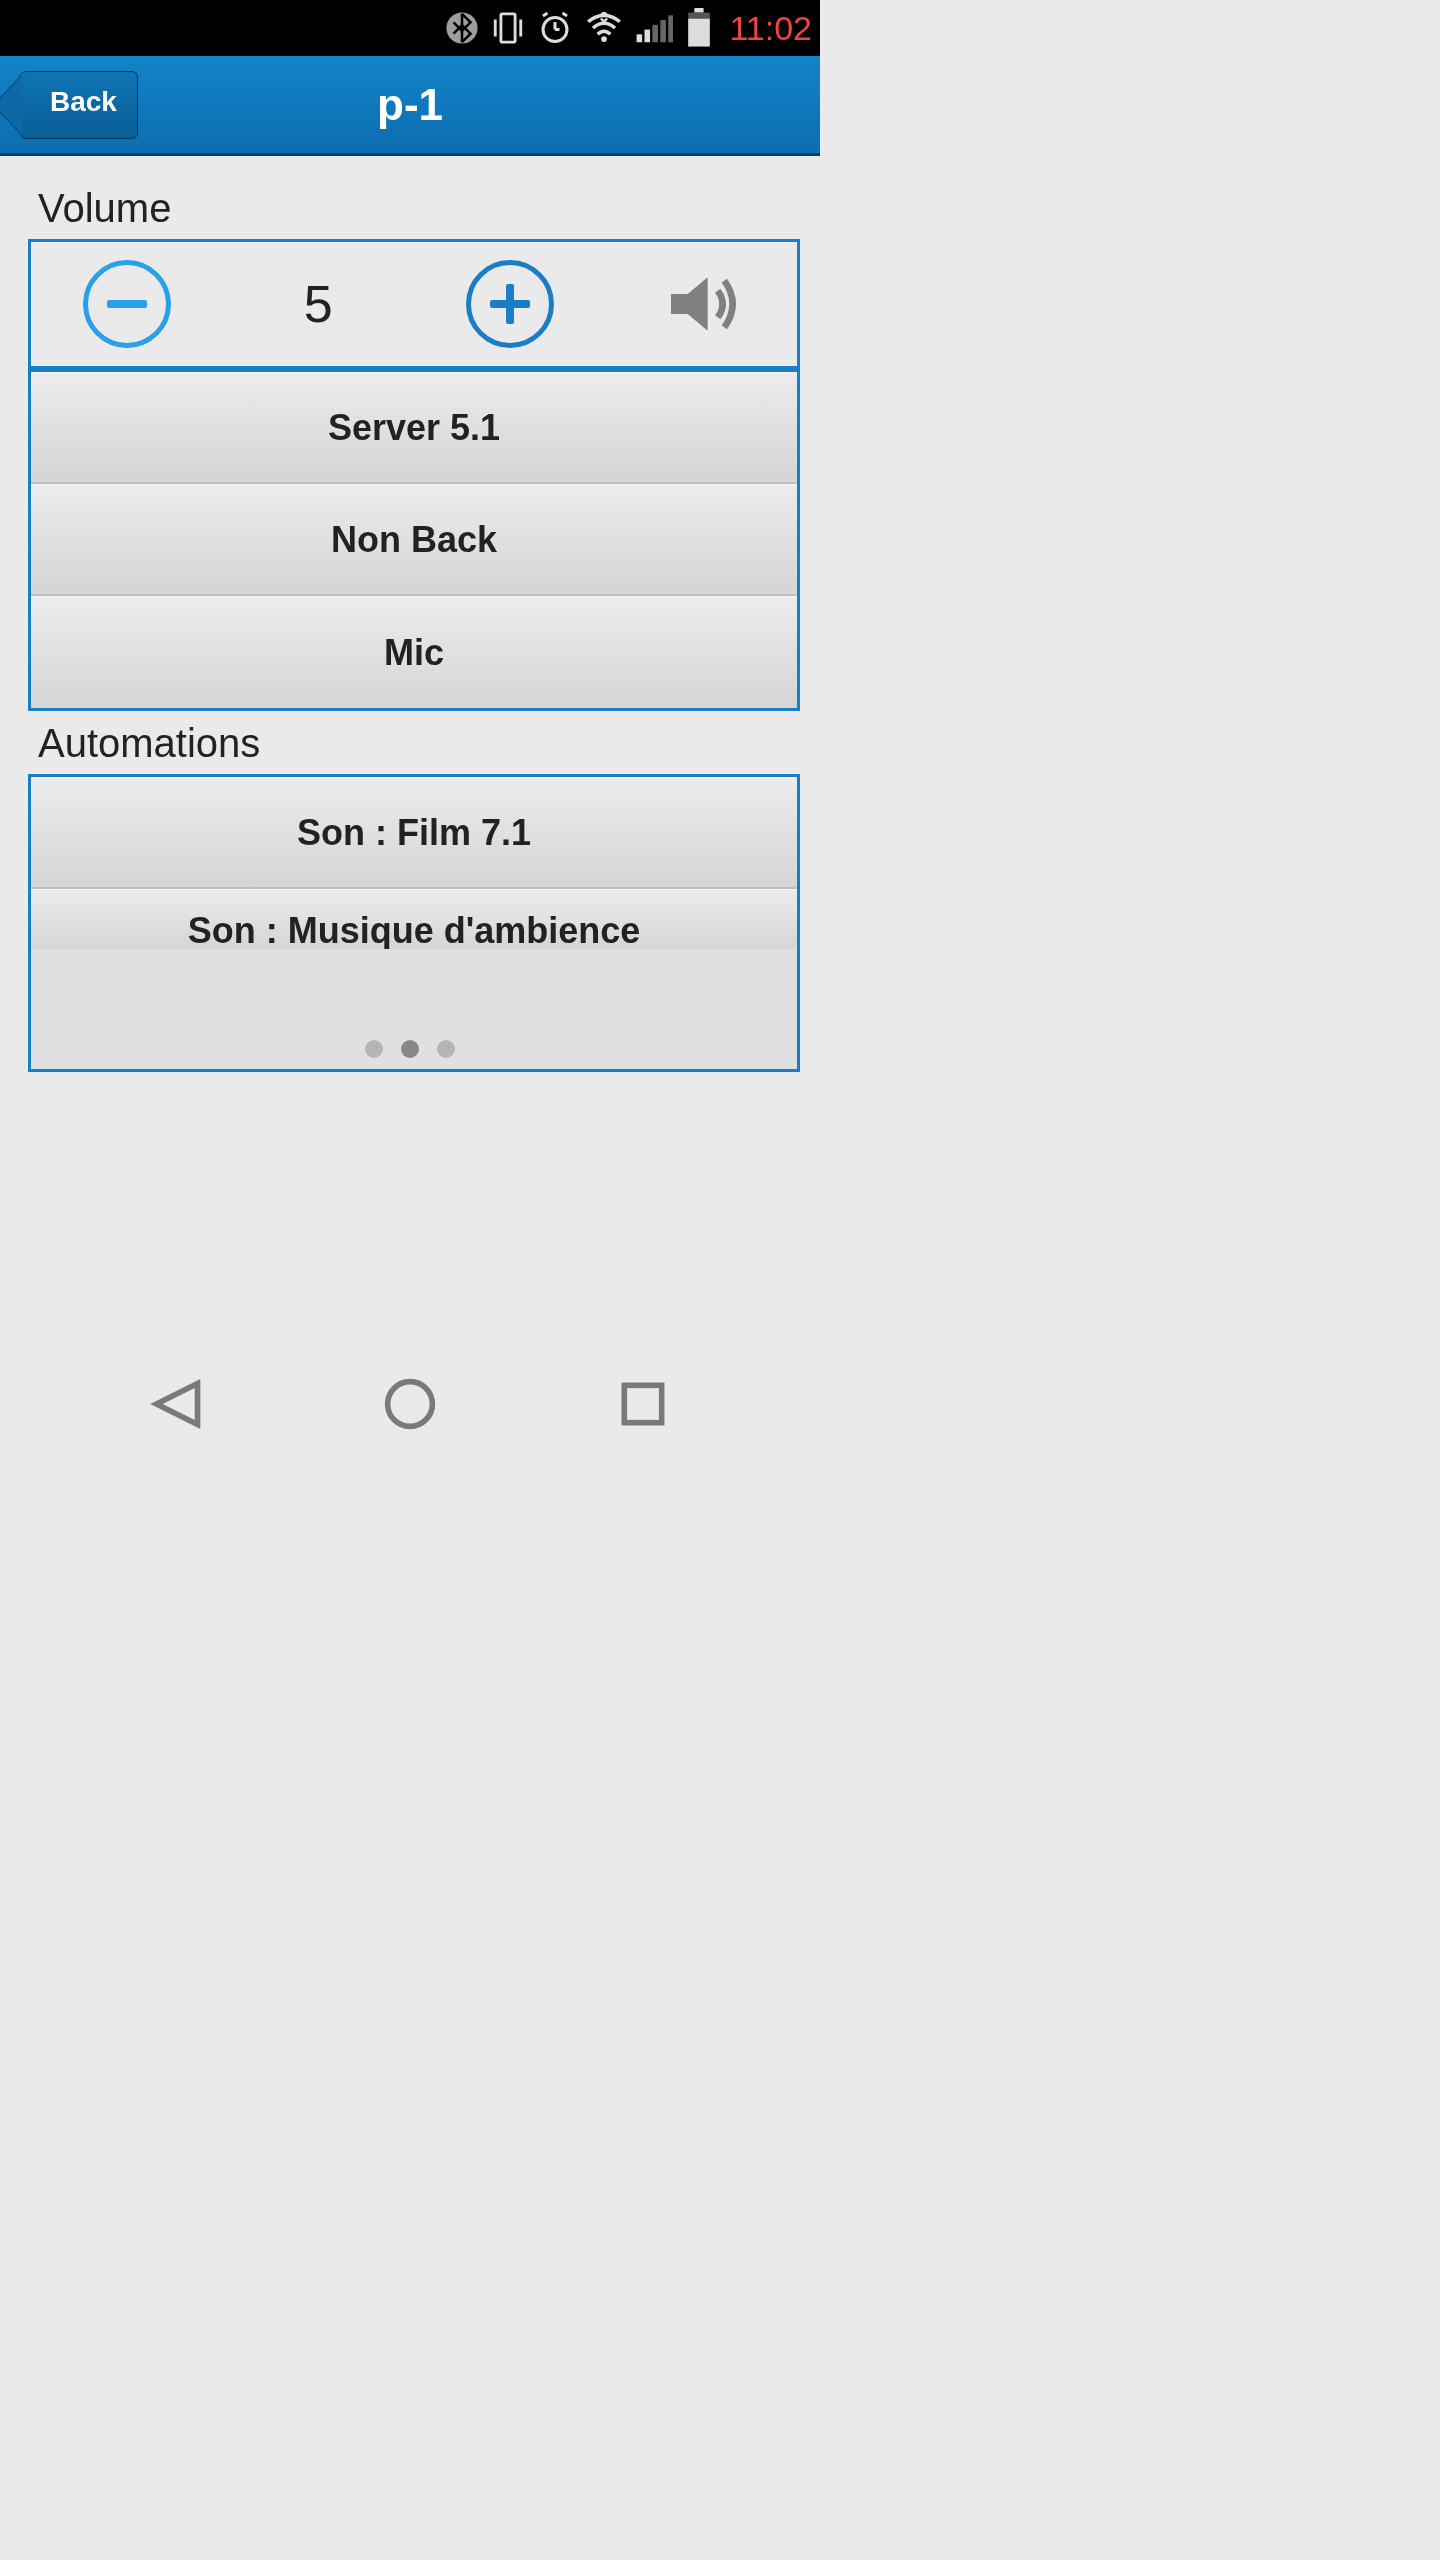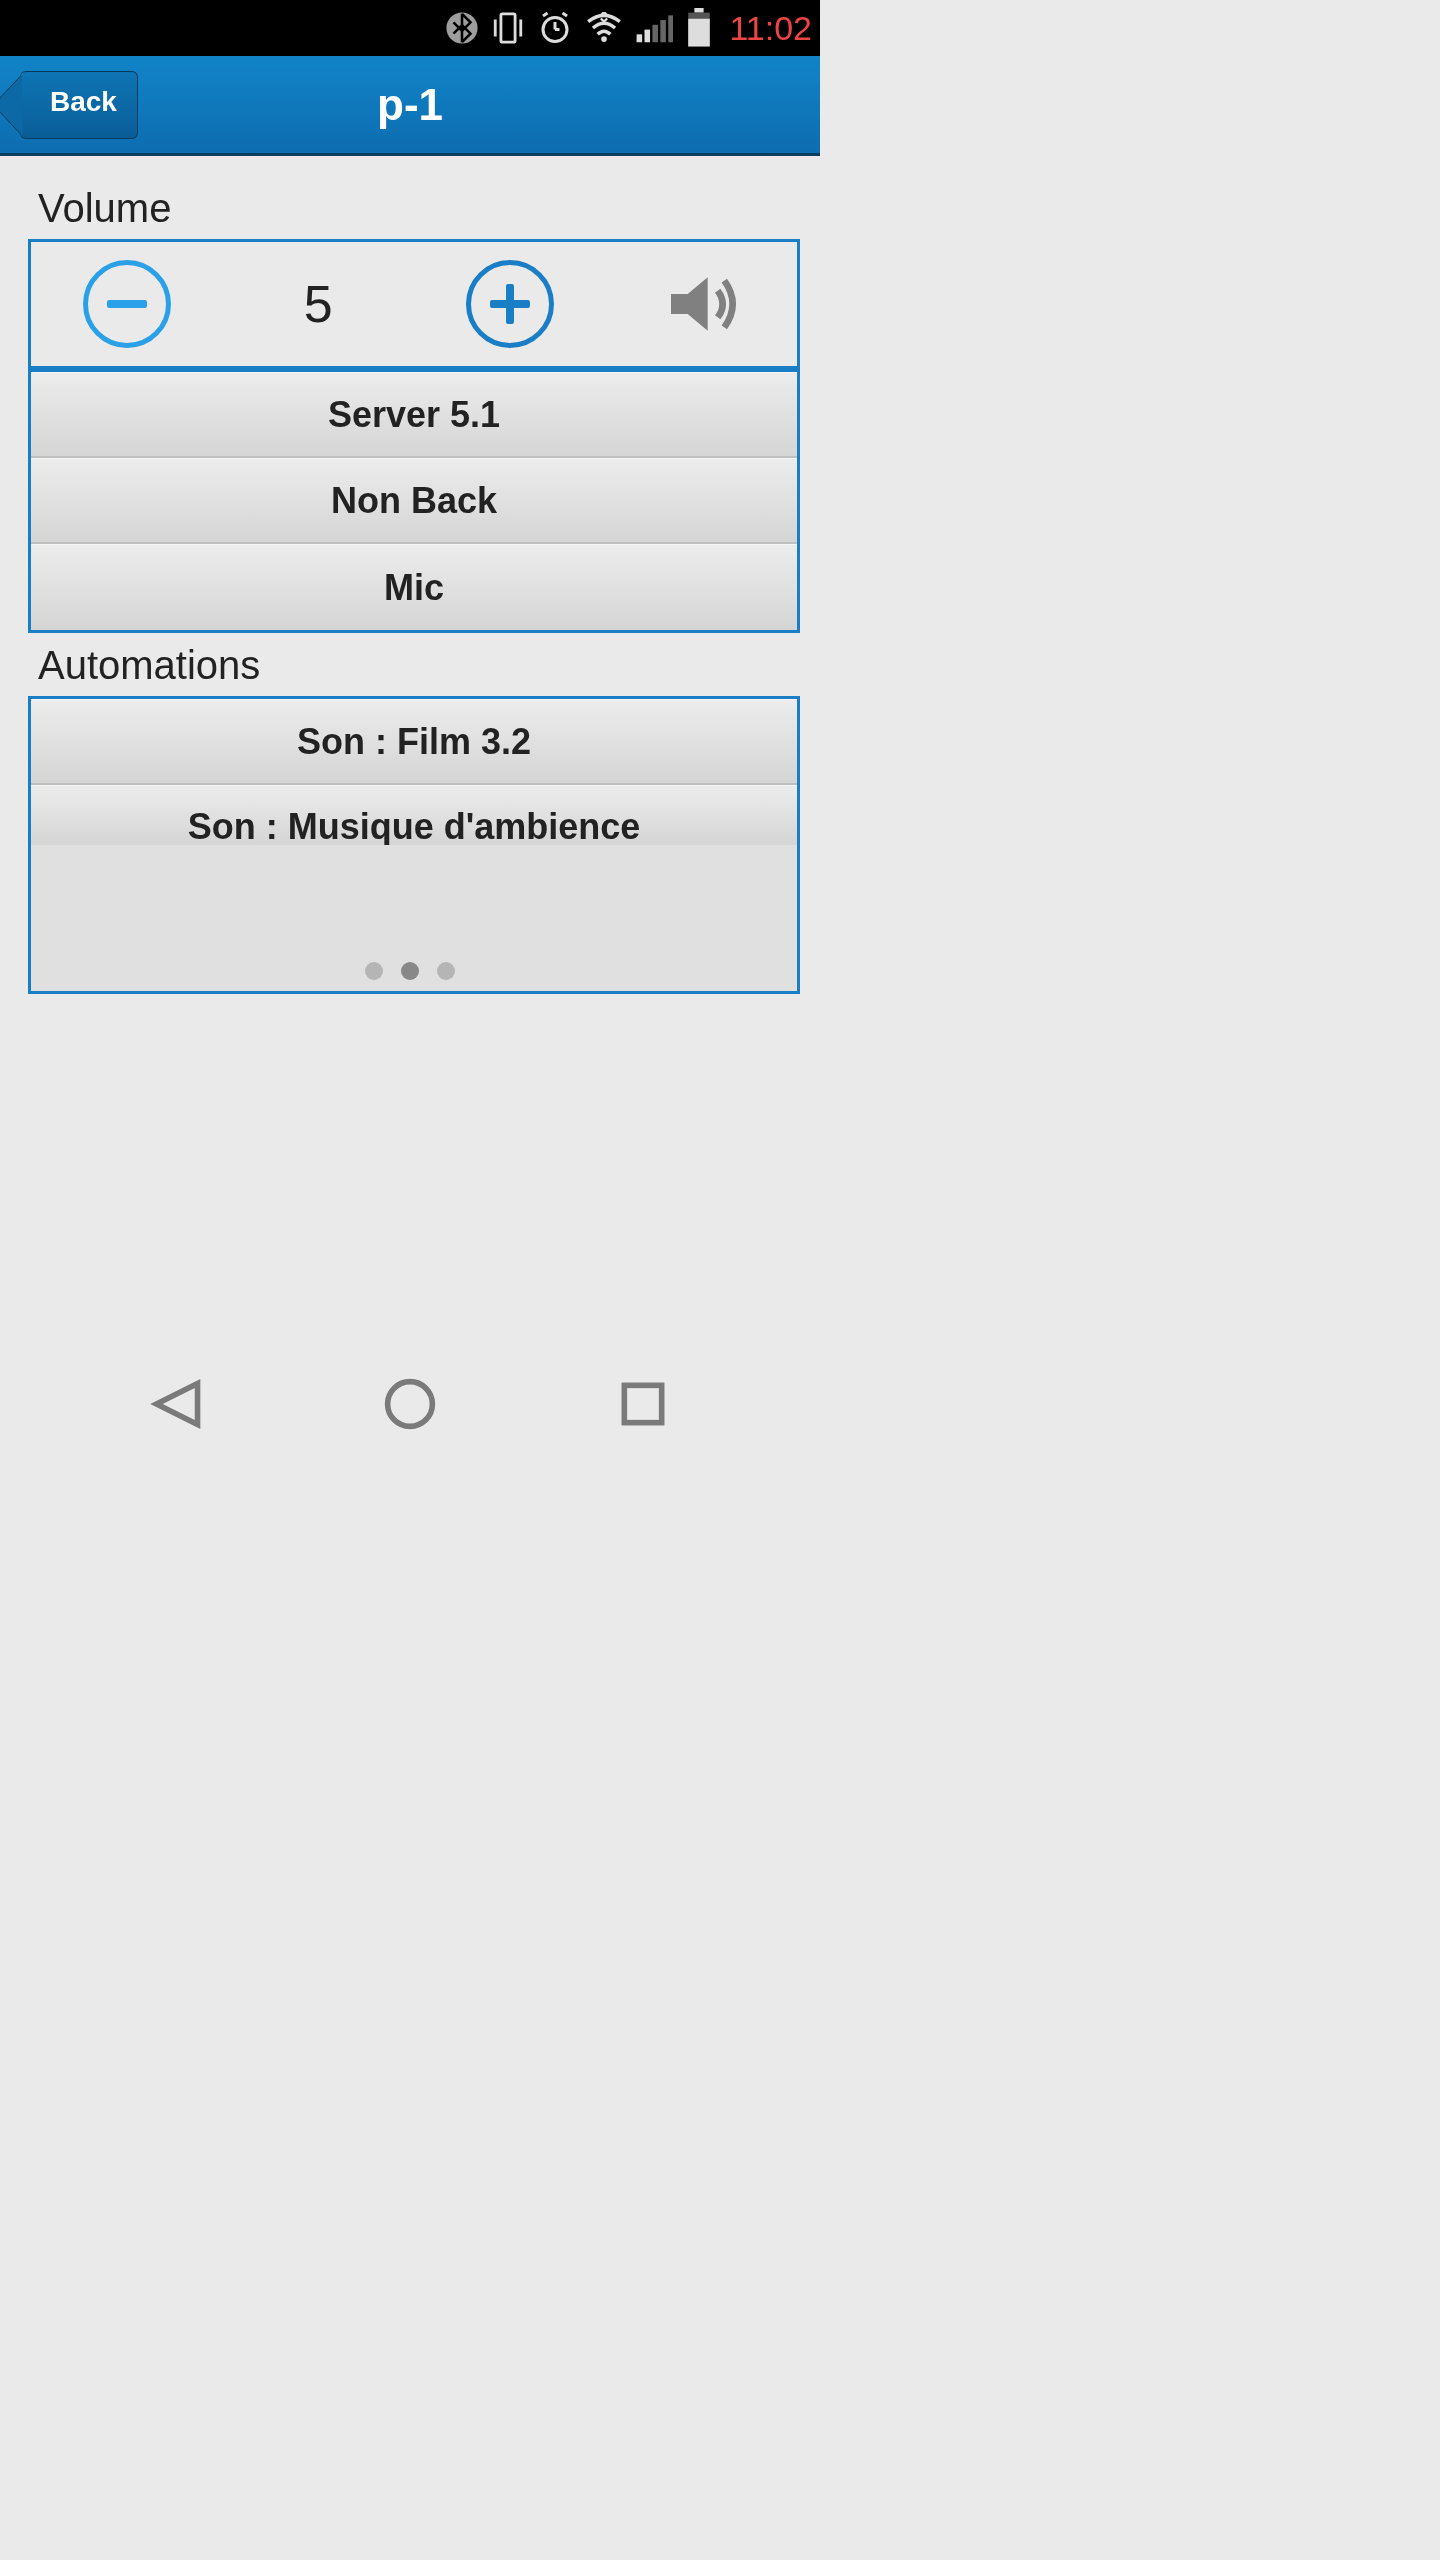--- a/index.html
+++ b/index.html
@@ -27,21 +27,21 @@
   .vol-minus { border-color: #2aa0e8; }
   .vol-minus .bar { width: 40px; height: 8px; background: #2aa0e8; border-radius: 2px; }
   .vol-plus { border-color: #1a7ec6; }
   .vol-plus .h { position: absolute; width: 40px; height: 8px; background: #1a7ec6; border-radius: 2px; }
   .vol-plus .v { position: absolute; width: 8px; height: 40px; background: #1a7ec6; border-radius: 2px; }
   .vol-plus-wrap { position: relative; width: 40px; height: 40px; display: flex; align-items: center; justify-content: center; }
   .vol-value { font-size: 52px; color: #222; }
   .speaker svg { width: 80px; height: 80px; }
   
   .format-box, .auto-box { border: 3px solid #1a7ec6; background: #e0e0e0; }
-  .list-btn { height: 86px; display: flex; align-items: center; justify-content: center; font-size: 36px; font-weight: bold; color: #222; background: linear-gradient(#ececec, #d5d5d5); border-bottom: 2px solid #bfbfbf; border-top: 1px solid #f5f5f5; }
+  .list-btn { height: 112px; display: flex; align-items: center; justify-content: center; font-size: 36px; font-weight: bold; color: #222; background: linear-gradient(#ececec, #d5d5d5); border-bottom: 2px solid #bfbfbf; border-top: 1px solid #f5f5f5; }
   .list-btn:last-child { border-bottom: none; }
   
   .auto-box { height: 298px; overflow: hidden; }
   .auto-box .list-btn:last-of-type { height: 60px; align-items: flex-start; padding-top: 20px; overflow: hidden; }
   
   
   .page-dots { position: absolute; left: 0; right: 0; display: flex; justify-content: center; gap: 18px; margin-top: -32px; }
   .dot { width: 18px; height: 18px; border-radius: 50%; background: #b5b5b5; }
   .dot.active { background: #888; }
   
@@ -149,21 +149,21 @@
           <span>Non Back</span>
         </div>
       <div class="list-btn">
           <span>Mic</span>
         </div>
     </div>
 
     <div class="section-label">Automations</div>
     <div class="auto-box">
       <div class="list-btn">
-          <span>Son : Film 3.2</span>
+          <span>Son : Film 7.1</span>
         </div>
       <div class="list-btn">
           <span>Son : Musique d'ambience</span>
         </div>
     </div>
     <div class="page-dots">
       <div class="dot"></div>
       <div class="dot active"></div>
       <div class="dot"></div>
     </div>

